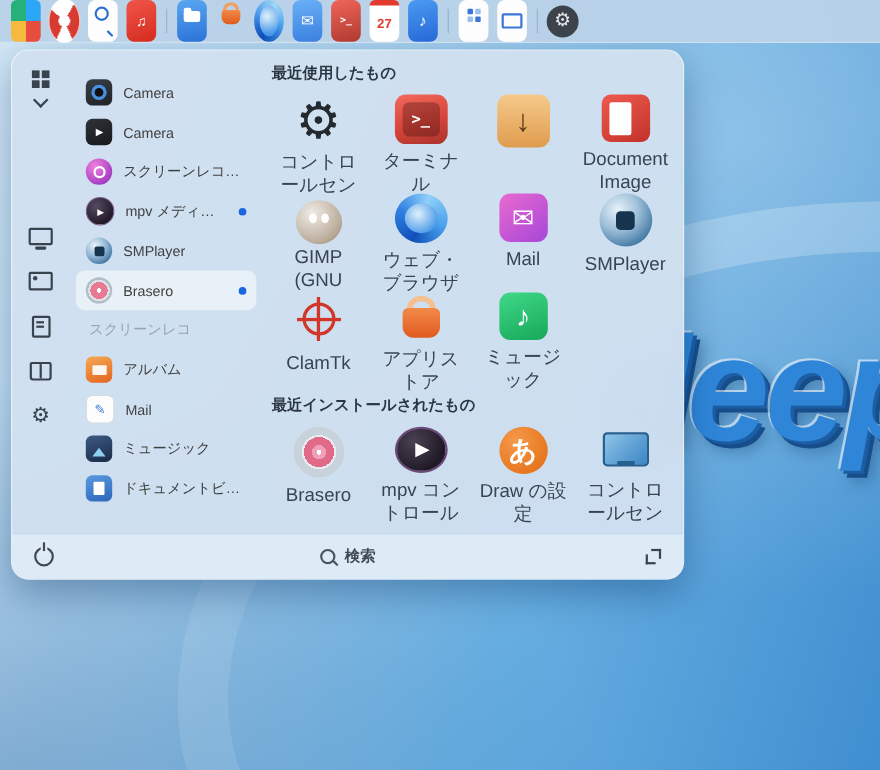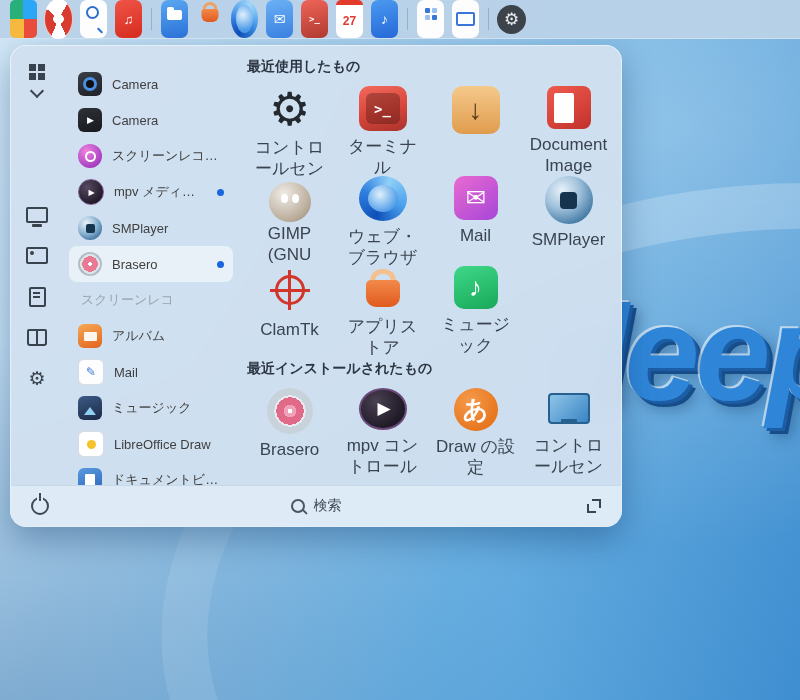--- a/index.html
+++ b/index.html
@@ -179,21 +179,21 @@
     background:linear-gradient(135deg,#8fc4e8,#3a85c4);border:2px solid #26608e;}
   .gic-screenshot::after{content:"";position:absolute;bottom:7px;width:16px;height:4px;background:#26608e;border-radius:1px;}
   
   .footer{height:40px;flex:0 0 40px;position:relative;background:rgba(225,237,248,0.85);
     border-top:1px solid rgba(130,160,190,0.25);display:flex;align-items:center;justify-content:center;}
   .footer button{background:transparent;border:none;cursor:pointer;padding:4px;}
   .power{position:absolute;left:16px;top:50%;transform:translateY(-50%);}
   .i-power{width:14px;height:14px;border:2px solid #3f4a55;border-radius:50%;position:relative;display:block;}
   .i-power::after{content:"";position:absolute;left:50%;top:-6px;transform:translateX(-50%);
     width:2px;height:8px;background:#3f4a55;box-shadow:0 0 0 2px rgba(225,237,248,1);}
-  .searchbox{display:flex;align-items:center;gap:9px;cursor:pointer;}
+  .searchbox{display:flex;align-items:center;gap:9px;cursor:pointer;font-weight:bold;}
   .i-search{width:10px;height:10px;border:2px solid #4a555f;border-radius:50%;position:relative;display:block;}
   .i-search::after{content:"";position:absolute;width:2px;height:6px;background:#4a555f;right:-3px;bottom:-4px;
     transform:rotate(-45deg);border-radius:1px;}
   .search-text{font-size:14px;color:#3f4a55;}
   .expand{position:absolute;right:16px;top:50%;transform:translateY(-50%);}
   .i-expand{width:14px;height:14px;position:relative;display:block;}
   .i-expand::before{content:"";position:absolute;top:0;right:0;width:7px;height:7px;
     border-top:2px solid #3a4450;border-right:2px solid #3a4450;}
   .i-expand::after{content:"";position:absolute;bottom:0;left:0;width:7px;height:7px;
     border-bottom:2px solid #3a4450;border-left:2px solid #3a4450;}
@@ -320,24 +320,20 @@
           </div>
           <div class="list-item">
             <span class="lic lic-draw"></span>
             <span class="li-label">Mail</span>
           </div>
           <div class="list-item">
             <span class="lic lic-image-viewer"></span>
             <span class="li-label">ミュージック</span>
           </div>
           <div class="list-item">
-            <span class="lic lic-lo-draw"></span>
-            <span class="li-label">LibreOffice Draw</span>
-          </div>
-          <div class="list-item">
             <span class="lic lic-documents"></span>
             <span class="li-label">ドキュメントビューア</span>
           </div>
         </div>
 
       <div class="content" id="content">
           <h2 class="section-title">最近使用したもの</h2>
           <div class="app-grid">
             <div class="grid-app">
               <div class="gic gic-control-center"></div>

